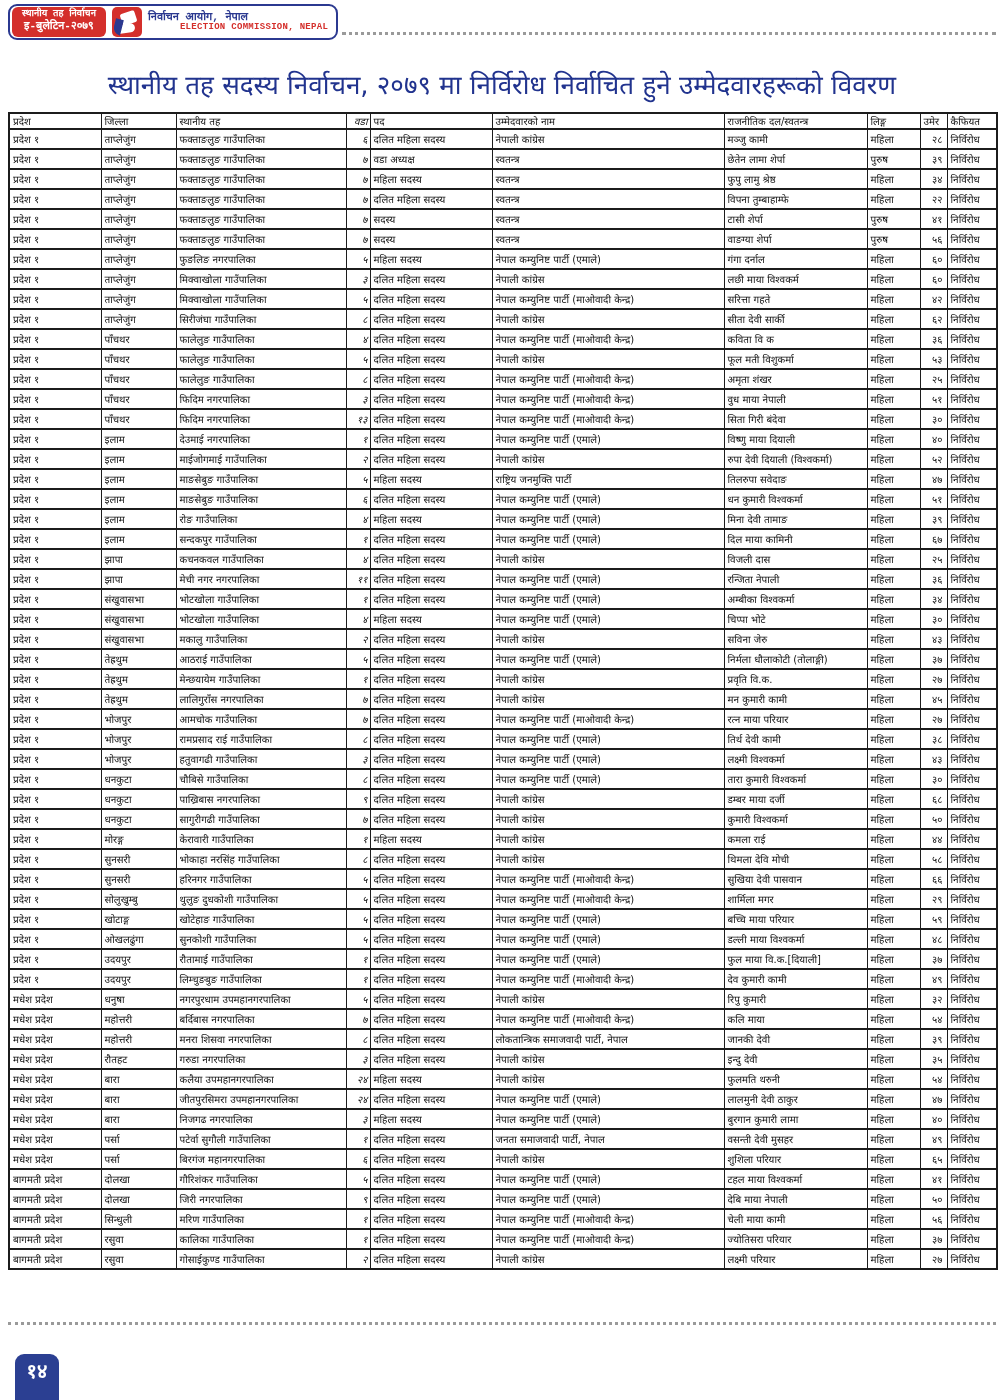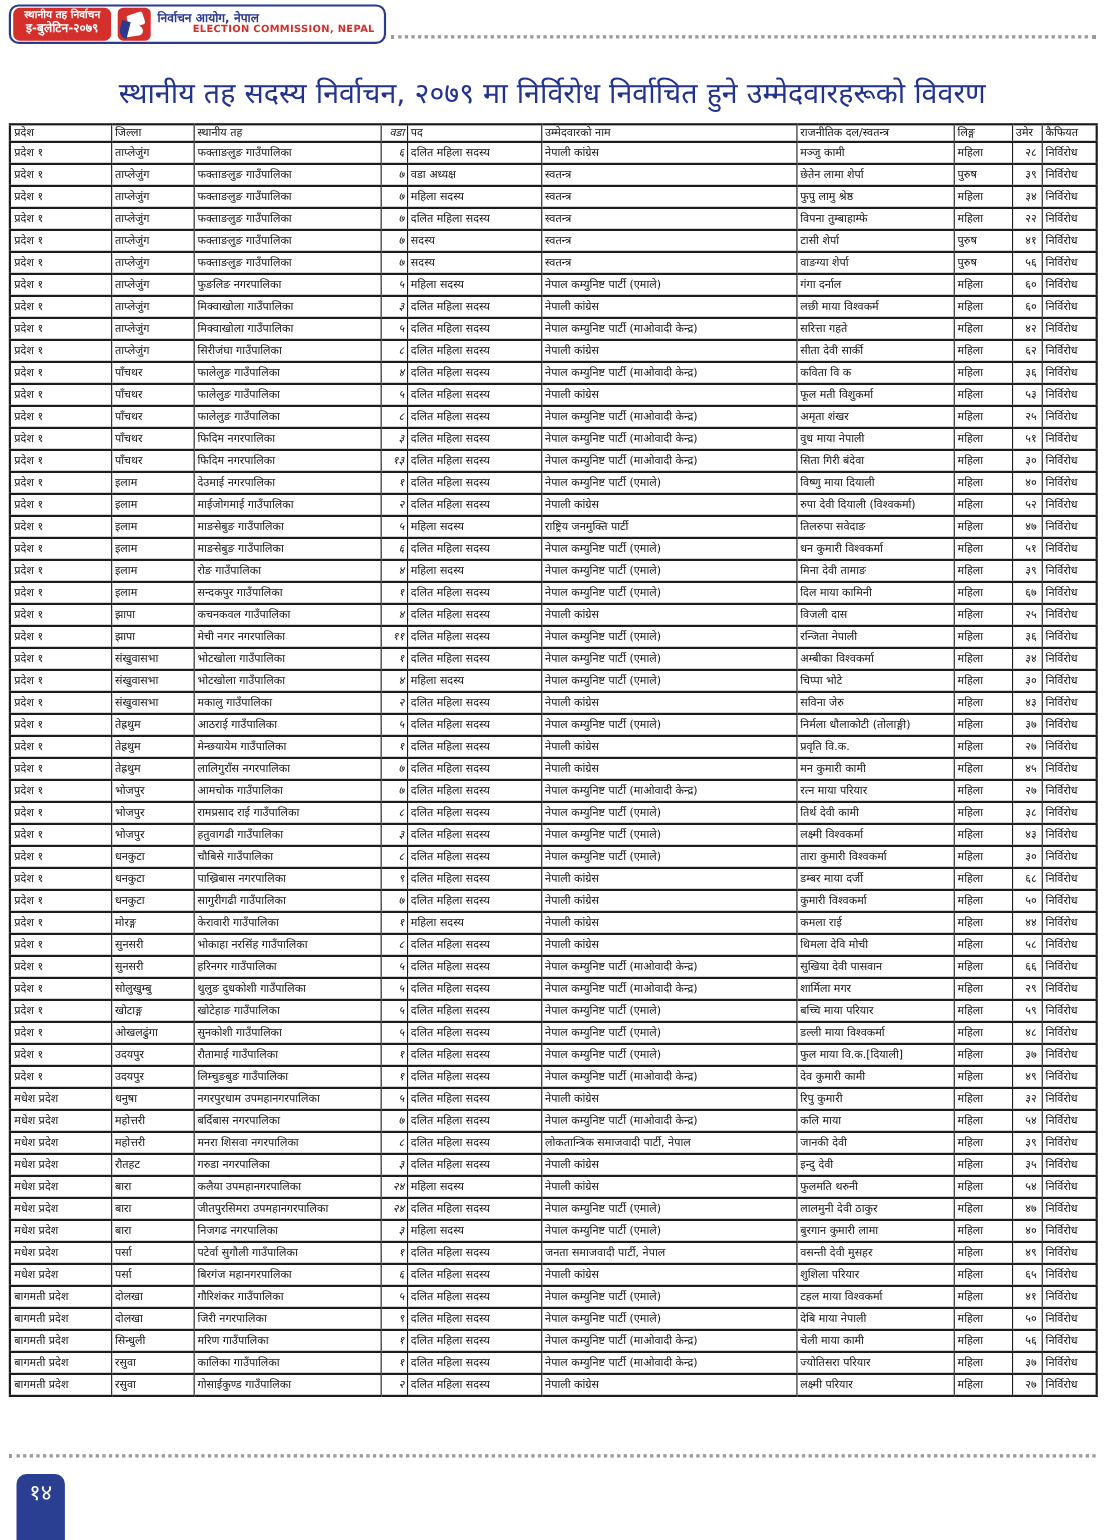--- a/index.html
+++ b/index.html
@@ -25,20 +25,21 @@
   .header-box {
     display: flex;
     align-items: center;
     gap: 6px;
     border: 2px solid #2b3990;
     border-radius: 9px;
     background: #ffffff;
     padding: 2px 8px 2px 2px;
     height: 36px;
     flex: 0 0 auto;
+    font-family: Liberation Mono, monospace;
   }
   .bulletin-box {
     background: #d42f2b;
     border-radius: 6px;
     color: #ffffff;
     padding: 2px 10px;
     text-align: center;
     line-height: 1.15;
     height: 30px;
   }
@@ -131,27 +132,27 @@
     left: 8px; right: 8px;
     top: 1322px;
     border-top: 3px dotted #9a9a9a;
     height: 0;
   }
   .page-num-box {
     position: absolute;
     left: 15px;
     bottom: 0;
     width: 44px;
-    height: 60px;
+    height: 46px;
     background: #2b3f92;
     border-radius: 9px 9px 0 0;
     color: #ffffff;
     text-align: center;
     font-size: 20px;
-    font-weight: normal;
+    font-weight: bold;
     padding-top: 3px;
   }
 </style>
 </head>
 <body>
 
 <div class="page">
 
   <div class="header-row">
     <div class="header-box">

